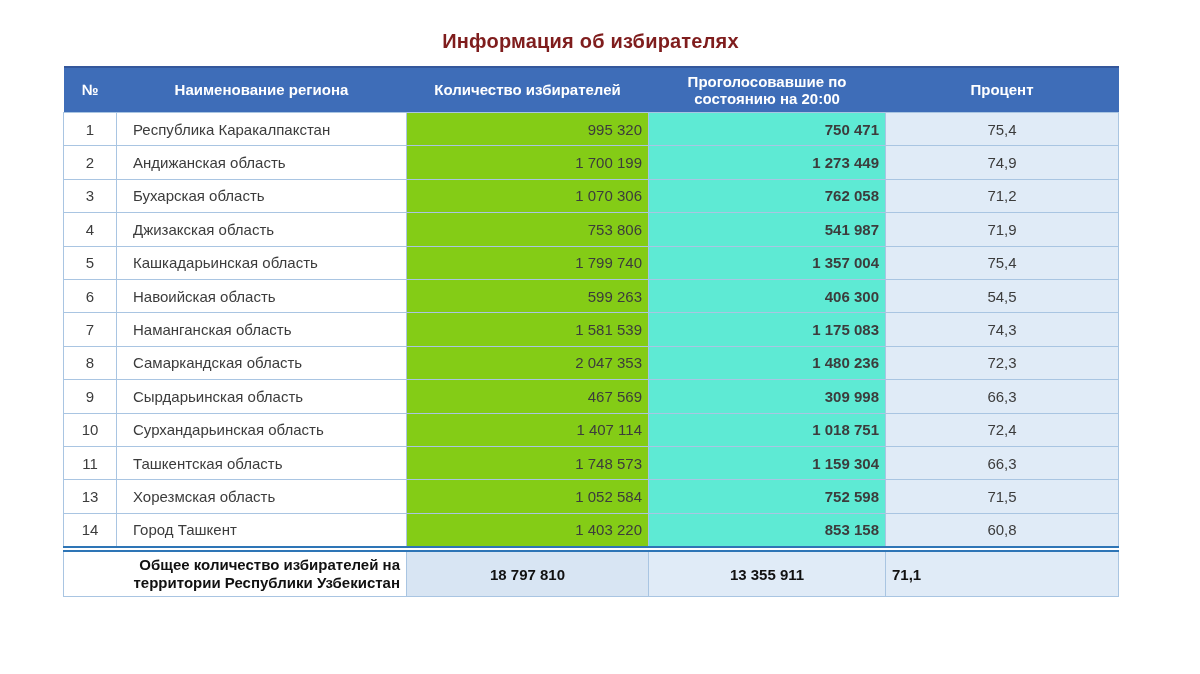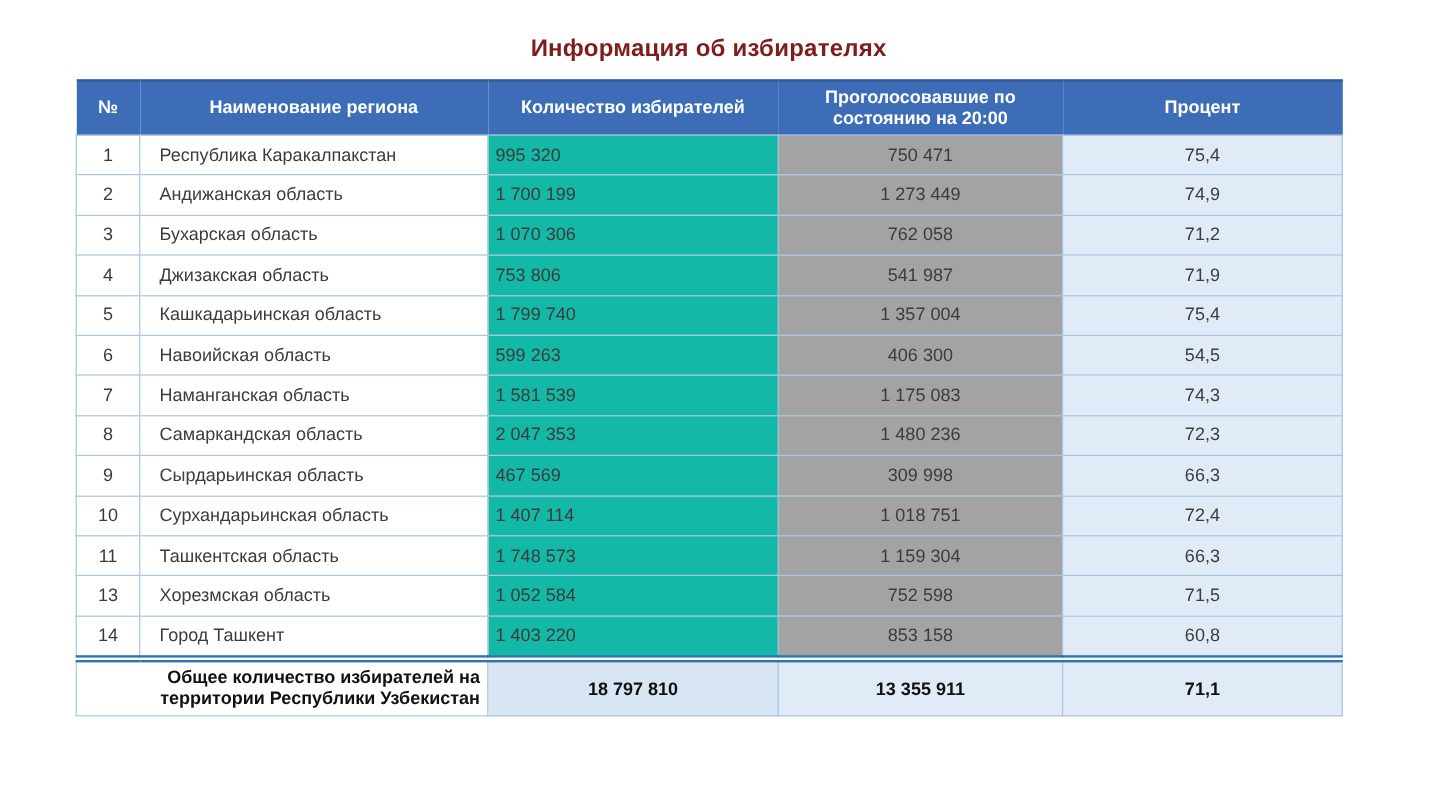--- a/index.html
+++ b/index.html
@@ -58,22 +58,22 @@
     height: 32.4px;
     font-size: 15px;
     color: #3c3c3c;
     border: 1px solid #a9c5e2;
     padding: 0 6px;
     vertical-align: middle;
     background: #ffffff;
   }
   .voters-table tbody td.cell-num    { text-align: center; }
   .voters-table tbody td.cell-region { text-align: left; padding-left: 16px; }
-  .voters-table tbody td.cell-voters { text-align: left; background: #14b8a6; }
-  .voters-table tbody td.cell-voted  { text-align: center; background: #a3a3a3; }
+  .voters-table tbody td.cell-voters { text-align: right; background: #84cc16; }
+  .voters-table tbody td.cell-voted  { text-align: right; background: #5eead4; font-weight: bold; }
   .voters-table tbody td.cell-pct    { text-align: center; background: #e0ebf7; }
 
   .voters-table tr.sep-row td {
     height: 2px;
     padding: 0;
     background: #ffffff;
     border-top: 2px solid #2e75b6;
     border-bottom: 2px solid #2e75b6;
     border-left: none;
     border-right: none;
@@ -89,21 +89,21 @@
     padding: 2px 6px;
   }
   .voters-table td.total-label {
     background: #ffffff;
     text-align: right;
     line-height: 1.2;
     padding-right: 2px;
   }
   .voters-table td.total-voters { background: #d8e5f3; text-align: center; }
   .voters-table td.total-voted  { background: #e0ebf7; text-align: center; }
-  .voters-table td.total-pct    { background: #e0ebf7; text-align: center; }
+  .voters-table td.total-pct    { background: #e0ebf7; text-align: left; }
 </style>
 </head>
 <body>
 
 <div class="slide">
 
   <div class="slide-title">Информация об избирателях</div>
 
   <table class="voters-table">
     <colgroup>

